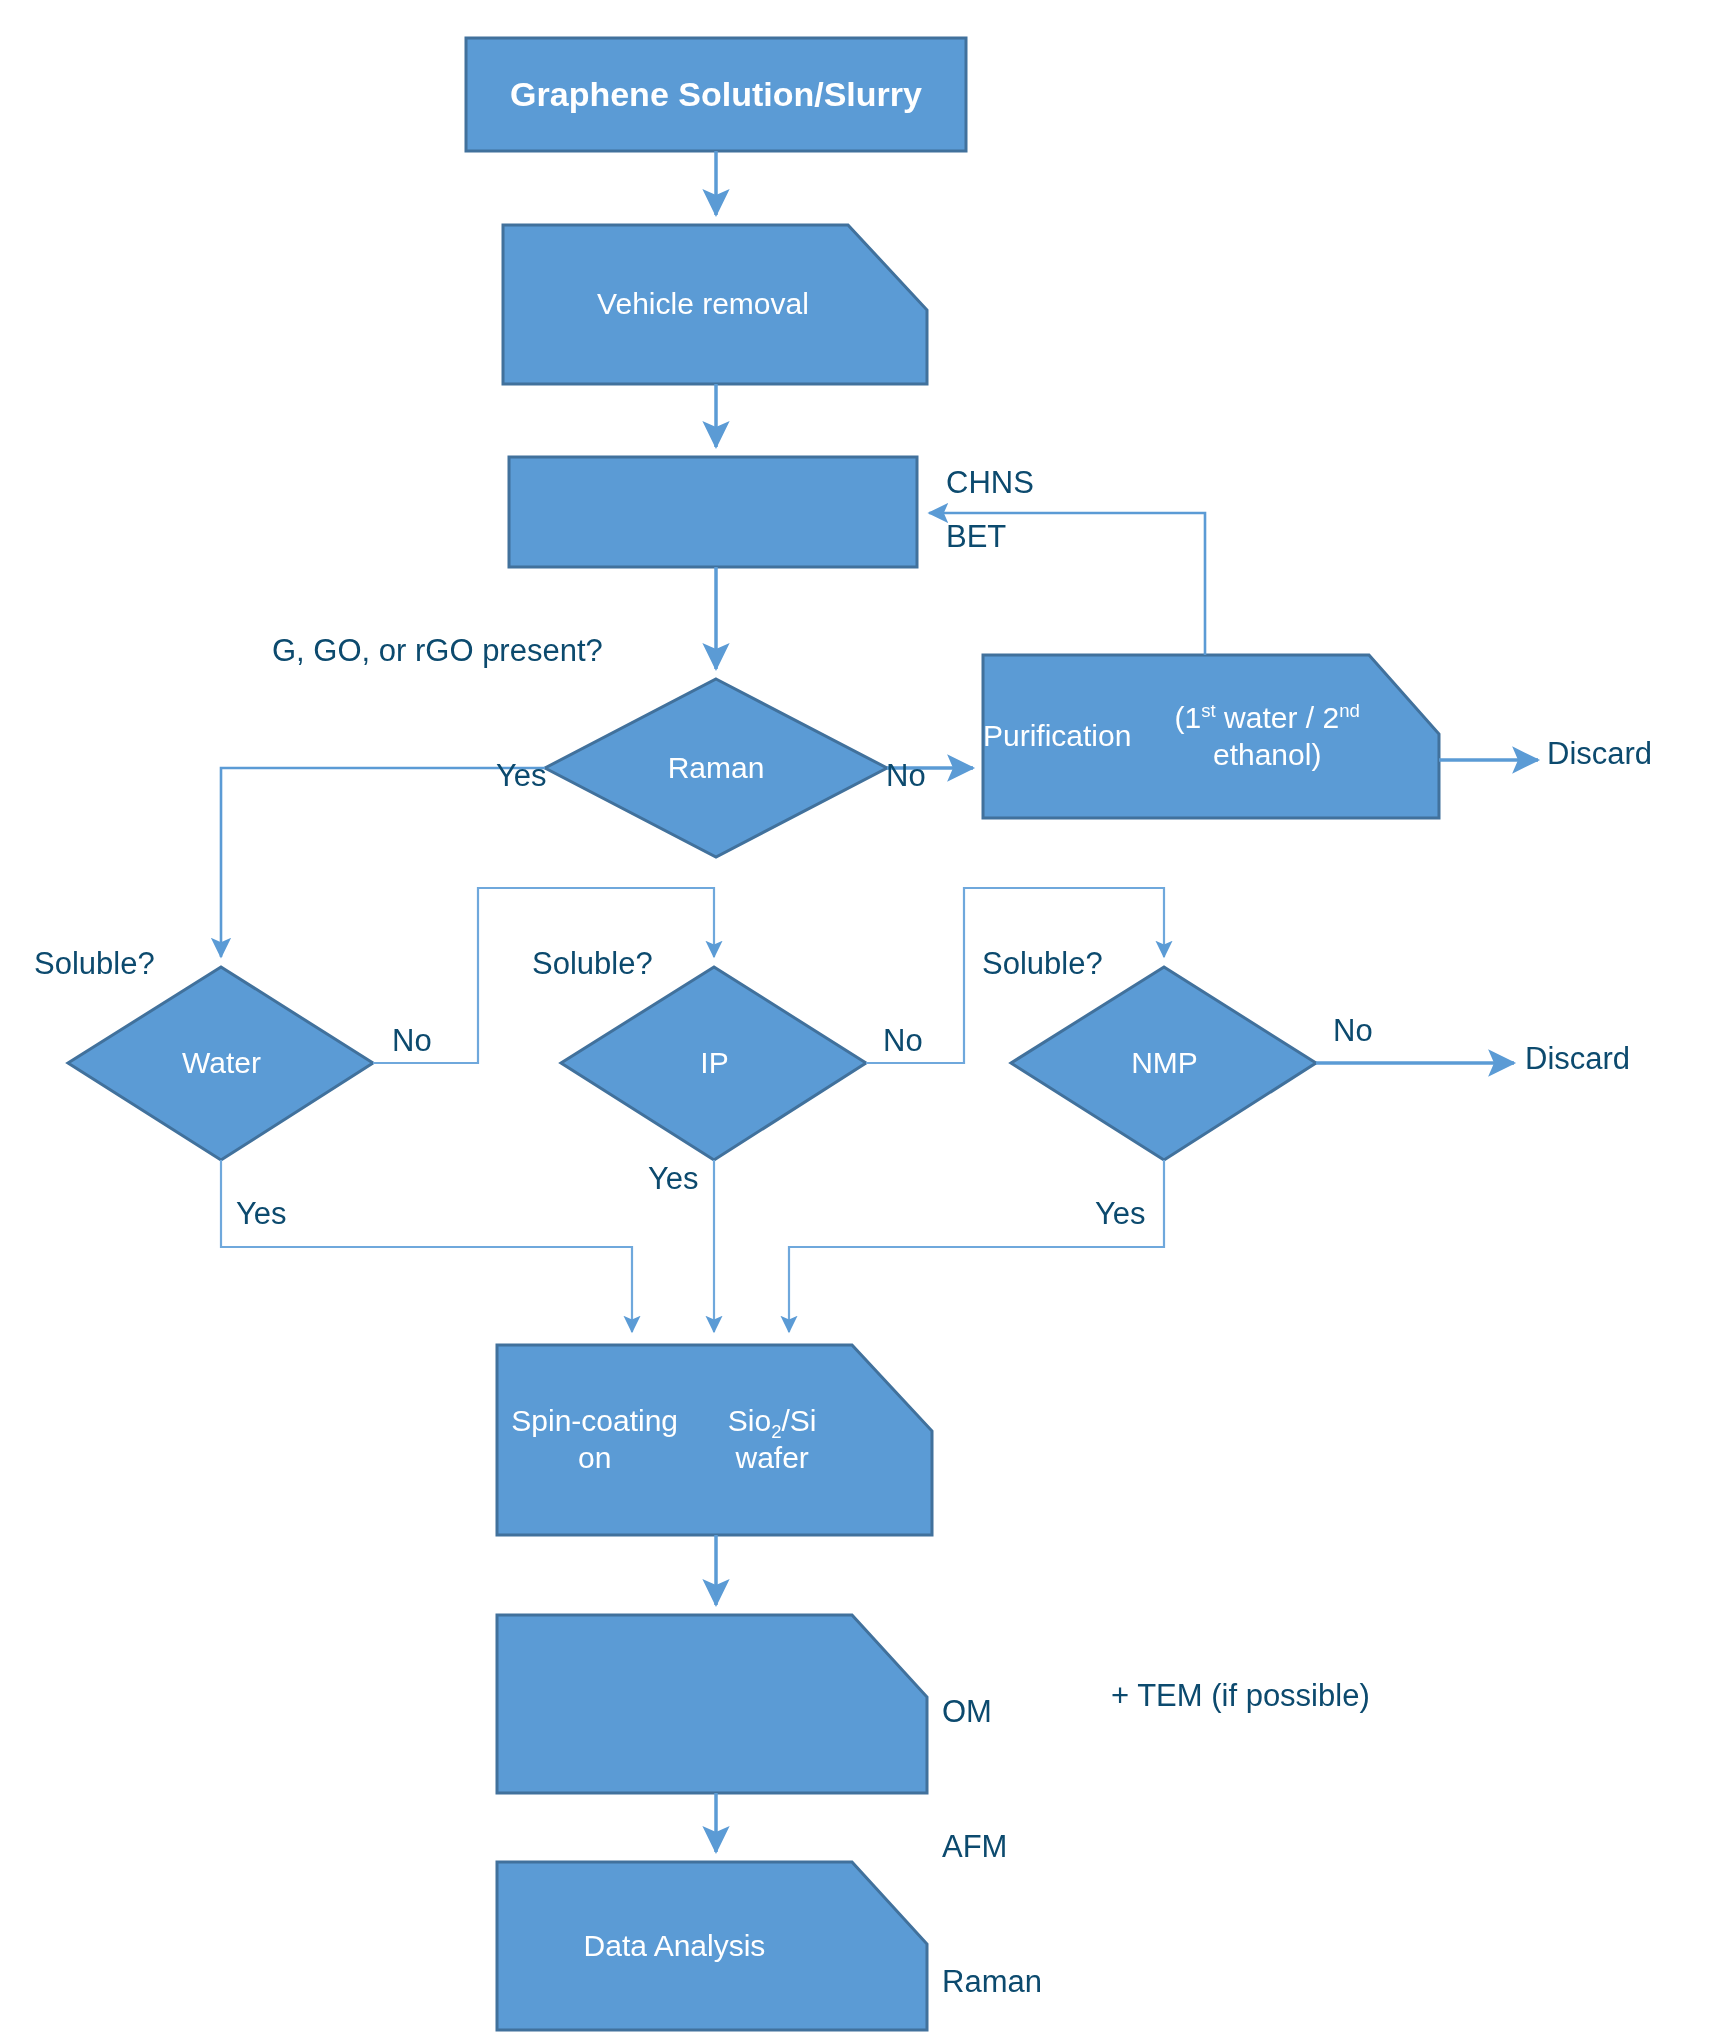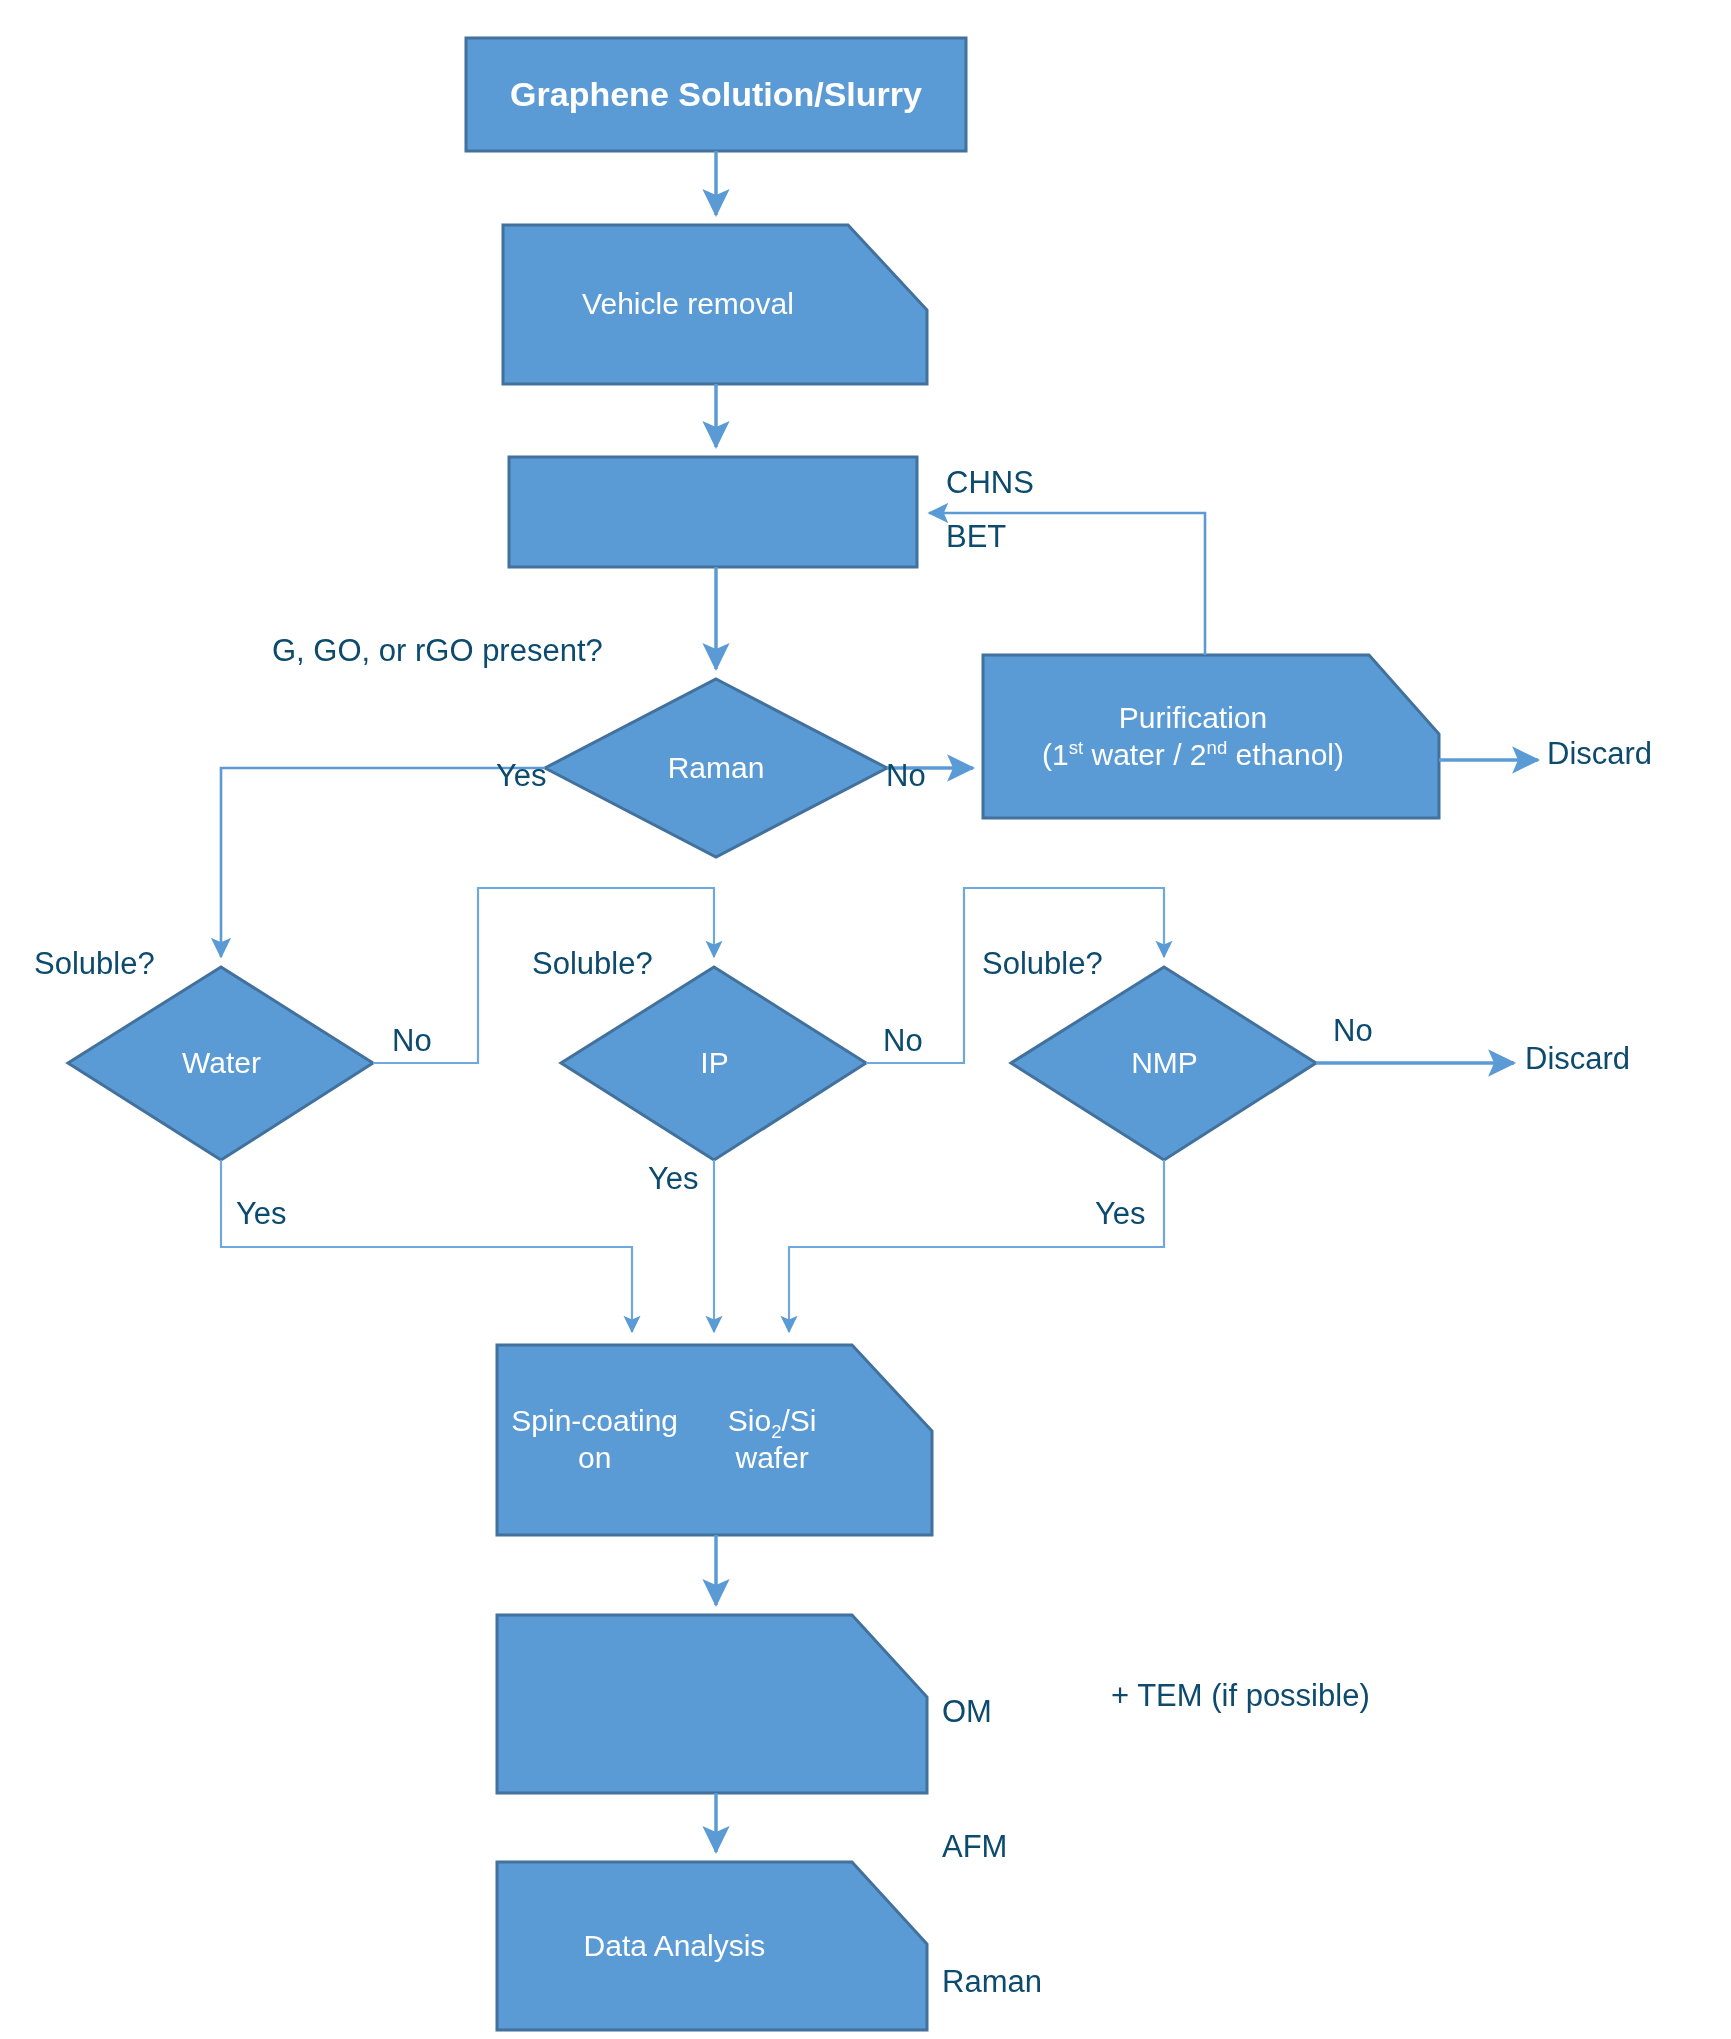--- a/index.html
+++ b/index.html
@@ -118,26 +118,26 @@
 
     <path d="M1150,1160 L1150,1247 L775,1247 L775,1332" fill="none" stroke="#6FA8DC" stroke-width="2.2" marker-end="url(#arrowFat)"></path>
 
     <line x1="702" y1="1535" x2="702" y2="1605" stroke="#5B9BD5" stroke-width="3.5" marker-end="url(#arrowFat)"></line>
 
     <line x1="702" y1="1793" x2="702" y2="1852" stroke="#5B9BD5" stroke-width="3.5" marker-end="url(#arrowFat)"></line>
   </svg>
 
   <div class="node-label bold" style="left:452px; top:38px; width:500px; height:113px; font-size:34px;">Graphene Solution/Slurry</div>
 
-  <div class="node-label" style="left:489px; top:225px; width:370px; height:159px; font-size:30px;">Vehicle removal</div>
+  <div class="node-label" style="left:489px; top:225px; width:370px; height:159px; font-size:30px;padding-left:15px;">Vehicle removal</div>
 
 
   <div class="node-label" style="left:602px; top:718px; width:200px; height:100px; font-size:30px;">Raman</div>
 
-  <div class="node-label" style="left:969px; top:655px; width:420px; height:163px; font-size:30px; flex-direction:column;">
+  <div class="node-label" style="left:969px; top:655px; width:420px; height:163px; font-size:30px; flex-direction:row;">
     <span>Purification</span>
     <span><span>(1</span><sup>st</sup><span> water / 2</span><sup>nd</sup><span> ethanol)</span></span>
   </div>
 
   <div class="node-label" style="left:110px; top:1023px; width:195px; height:80px; font-size:30px;">Water</div>
 
   <div class="node-label" style="left:603px; top:1023px; width:195px; height:80px; font-size:30px;">IP</div>
 
   <div class="node-label" style="left:1053px; top:1023px; width:195px; height:80px; font-size:30px;">NMP</div>
 

